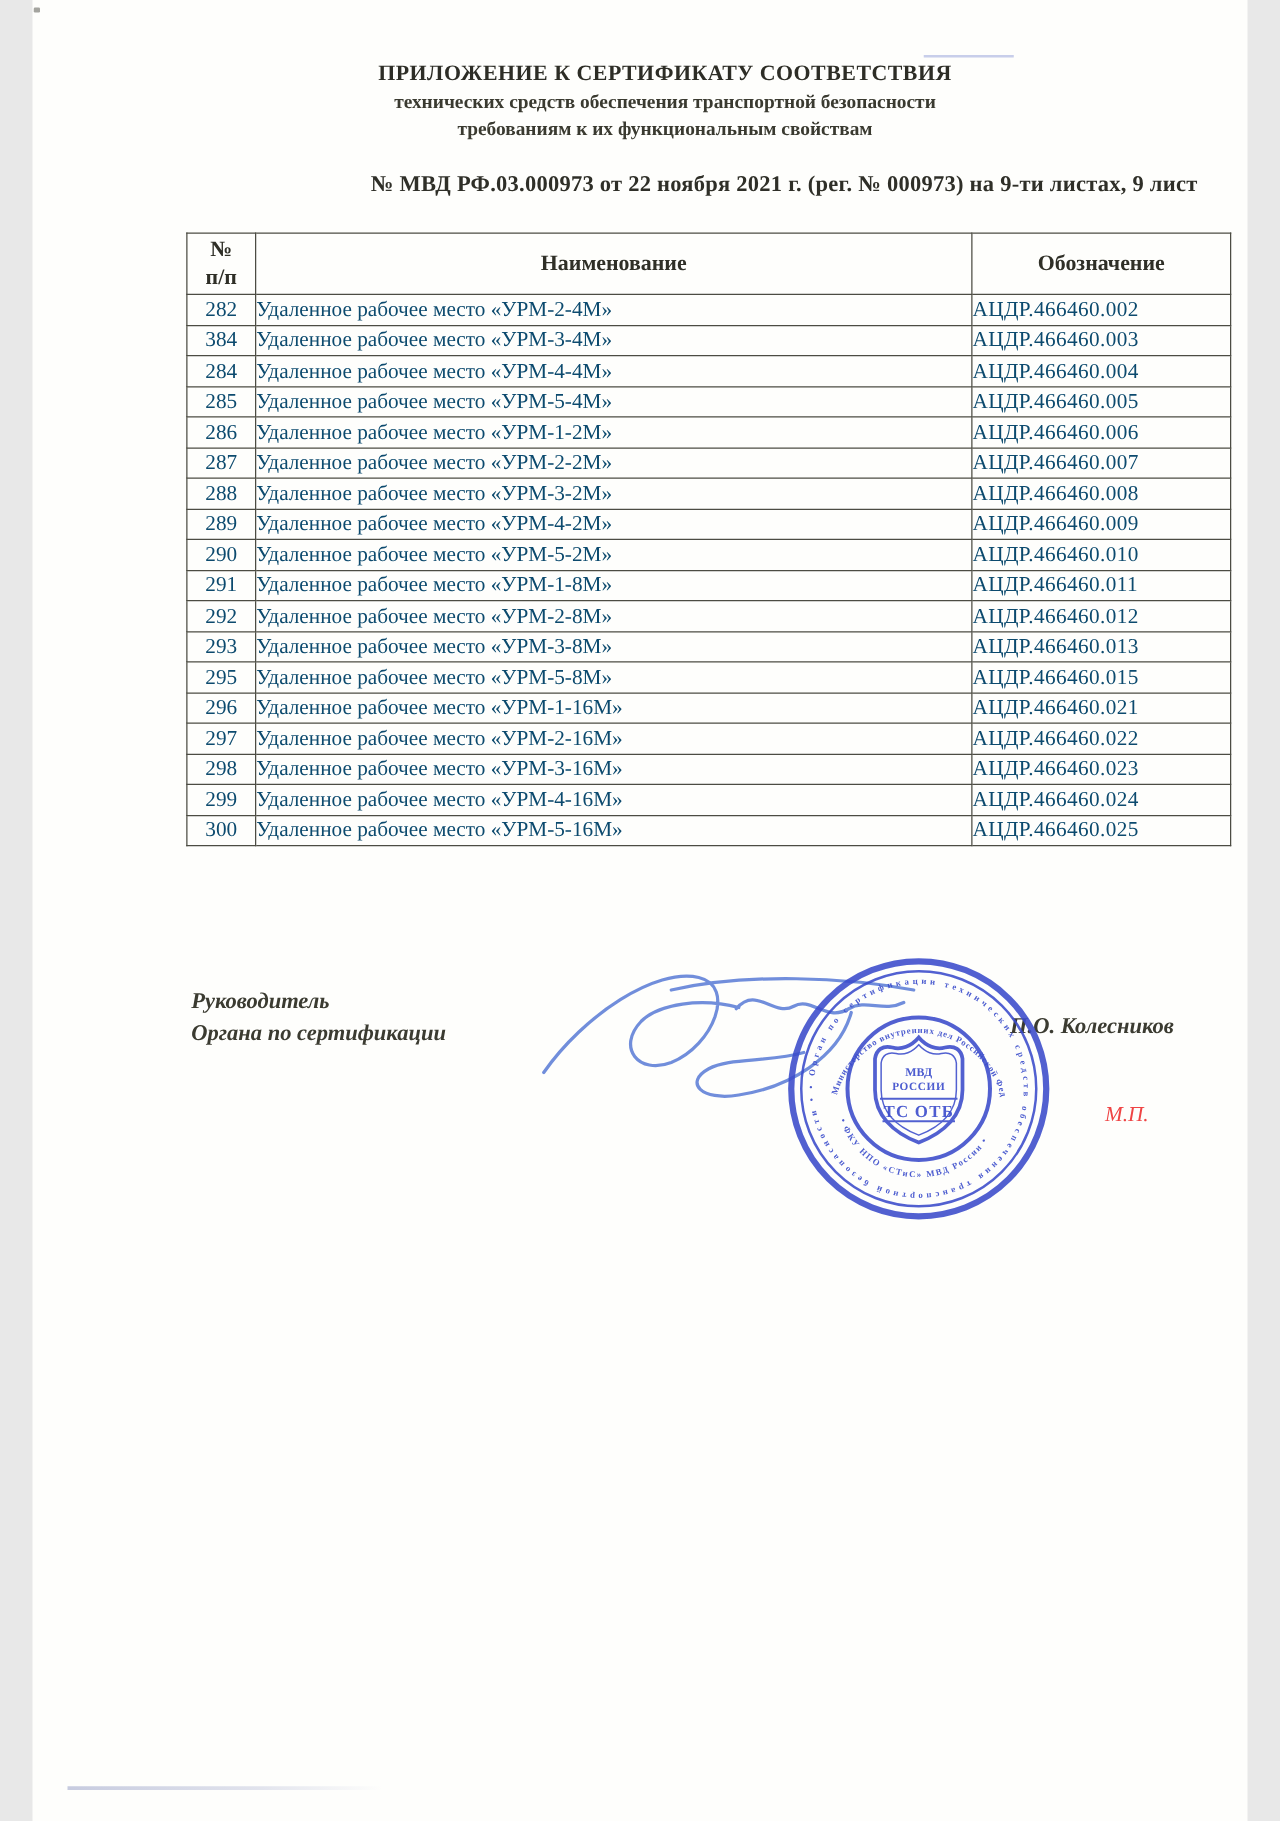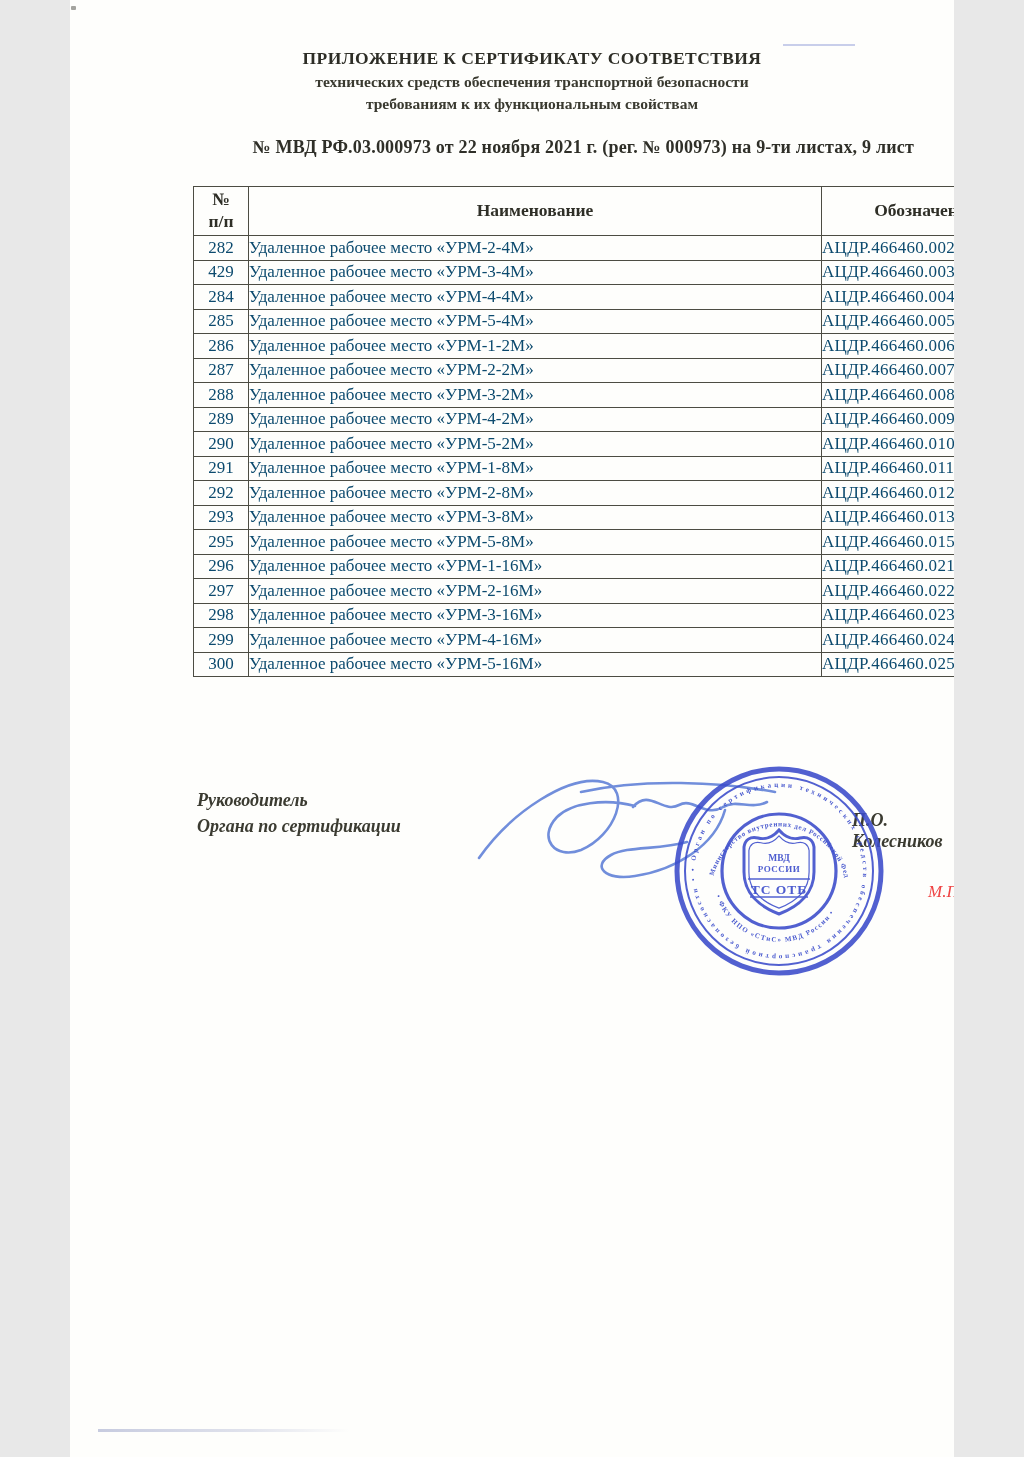--- a/index.html
+++ b/index.html
@@ -1,18 +1,18 @@
 <!DOCTYPE html>
 <html><head>
 <meta charset="utf-8">
 <style>
   html,body{margin:0;padding:0;background:#e8e8e8;}
   .page{
     position:relative;
-    width:884px;height:1457px;
+    width:972px;height:1457px;
     margin:0 auto;
     background:#fefefc;
     font-family:"Liberation Serif","DejaVu Serif",serif;
     color:#33332b;
     overflow:hidden;
   }
   
   .doc-header{position:absolute;left:70px;right:30px;top:48px;text-align:center;}
   .title-main{font-size:17.5px;font-weight:bold;letter-spacing:.4px;color:#2d2d26;}
   .title-sub{font-size:15.5px;font-weight:bold;margin-top:4px;color:#3a3a30;}
@@ -94,21 +94,21 @@
     </thead>
     <tbody>
 
         <tr>
           <td class="c-num">282</td>
           <td class="c-name">Удаленное рабочее место «УРМ-2-4М»</td>
           <td class="c-des">АЦДР.466460.002</td>
         </tr>
 
         <tr>
-          <td class="c-num">429</td>
+          <td class="c-num">384</td>
           <td class="c-name">Удаленное рабочее место «УРМ-3-4М»</td>
           <td class="c-des">АЦДР.466460.003</td>
         </tr>
 
         <tr>
           <td class="c-num">284</td>
           <td class="c-name">Удаленное рабочее место «УРМ-4-4М»</td>
           <td class="c-des">АЦДР.466460.004</td>
         </tr>
 

